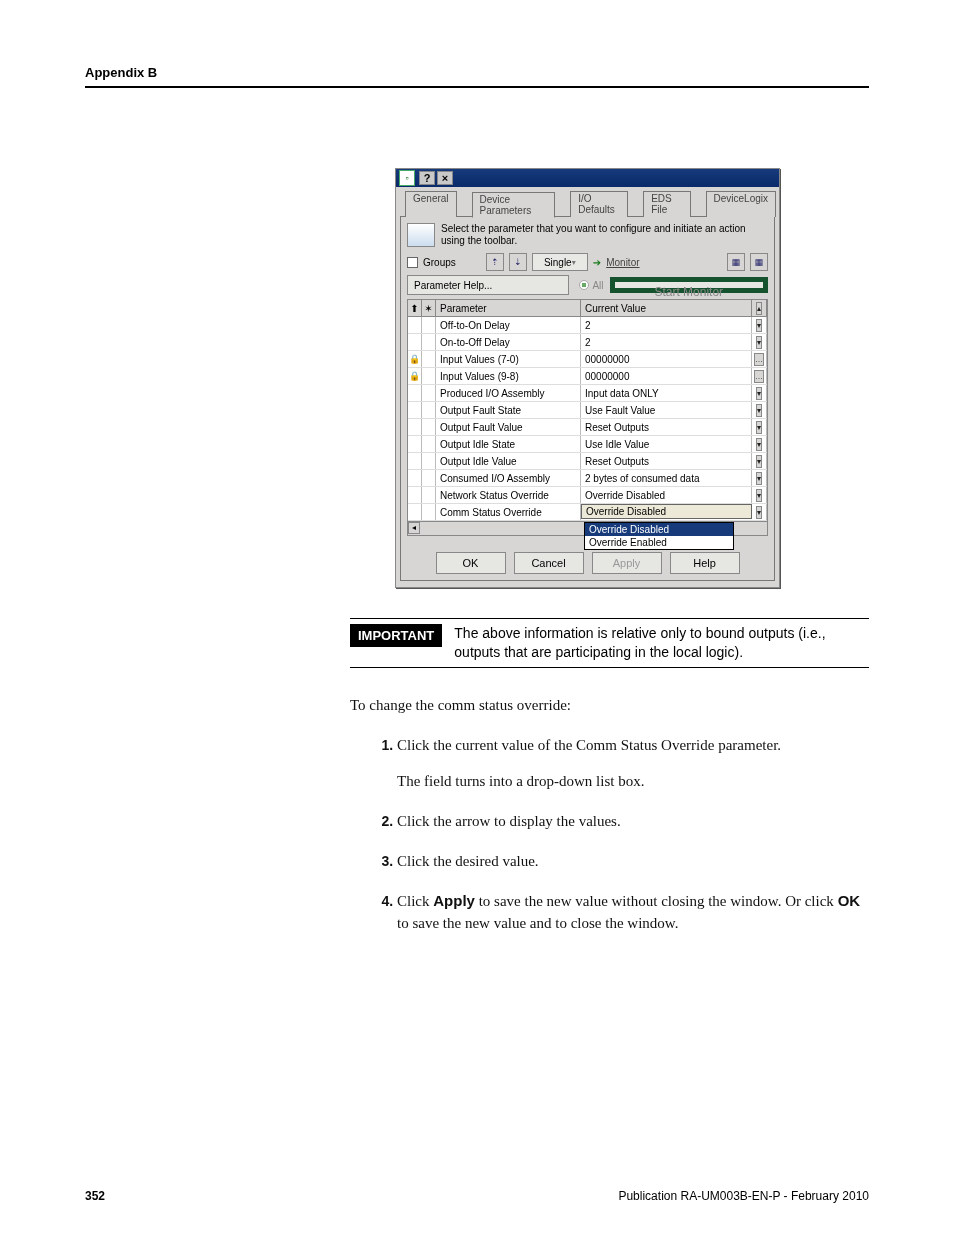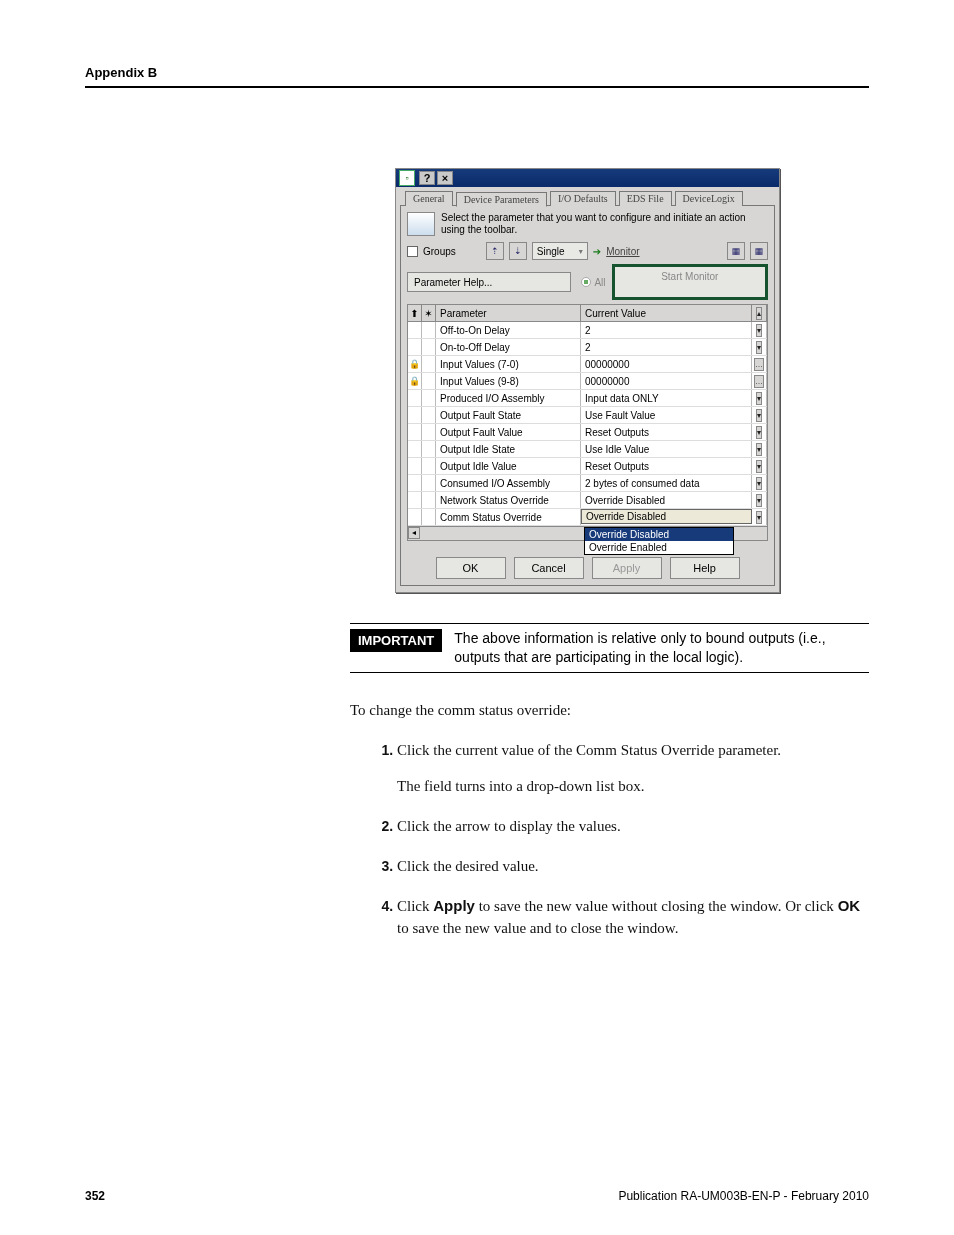--- a/index.html
+++ b/index.html
@@ -60,21 +60,21 @@
     width: 16px; height: 14px;
     margin: 2px 1px;
     background: #c9c9c9;
     border: 1px solid #888;
     color: #000;
     font-size: 11px; font-weight: 700;
     text-align: center; line-height: 12px;
     font-family: Arial;
   }
   .dlg-body { padding: 3px 4px 6px 4px; }
-  .tabs { display: flex; gap: 4px; padding-left: 5px; font-family: Liberation Serif, serif; }
+  .tabs { display: flex; gap: 16px; padding-left: 5px; }
   .tab {
     border: 1px solid #777;
     border-bottom: none;
     background: #d7d6d4;
     padding: 1px 7px;
     font-size: 10px;
     margin-right: -1px;
     position: relative;
     top: 1px;
     color: #444;
@@ -92,29 +92,29 @@
     background: linear-gradient(#fff,#cde);
     border: 1px solid #888;
     flex: none;
   }
   .help-text { font-size: 10px; line-height: 12px; }
 
   .toolbar { display:flex; align-items:center; gap:5px; margin-top:6px; }
   .chk { width:11px; height:11px; border:1px solid #666; background:#fff; }
   .tb-label{ font-size:10px; }
   .tb-icon-btn { width:18px; height:18px; border:1px solid #888; background:#d7d6d4; display:flex; align-items:center; justify-content:center; font-size:9px; color:#226; }
-  .tb-select { border:1px solid #888; background:#e8e8e4; height:18px; font-size:10px; padding:0 4px; width:56px; display:flex; align-items:center; justify-content:space-between; }
+  .tb-select { border:1px solid #888; background:#e8e8e4; height:18px; font-size:10px; padding:0 4px; width:56px; display:flex; align-items:center; justify-content:center; }
   .tb-select .arrow{ font-size:8px; color:#777;}
   .arrow-ico{ color:#1b7b1b; font-size:10px;}
   .monitor-lbl{ font-size:10px; text-decoration: underline; color:#444;}
 
   .param-help-row { display:flex; gap:6px; margin-top:4px; align-items:center;}
   .param-help-btn { flex:1; border:1px solid #888; background:#e6e6e2; height:20px; font-size:10px; padding:0 6px; display:flex; align-items:center;}
   .all-radio { width:10px; height:10px; border:1px solid #aaa; border-radius:50%; background:radial-gradient(#6a6 40%, #fff 45%); margin-left:4px;}
-  .start-monitor { flex:1; border:3px solid #14532d; background:#e6e6e2; height:36px; font-size:10px; color:#888; text-align:center; line-height:20px;}
+  .start-monitor { flex:1; border:5px solid #14532d; background:#e6e6e2; height:16px; font-size:12px; color:#888; text-align:center; line-height:20px;}
 
   .grid {
     margin-top:4px;
     border:1px solid #888;
     background:#fff;
     font-size:10px;
     position:relative;
   }
   .grid-head, .grid-row { display:flex; align-items:stretch; height:17px; }
   .grid-head { background:#d7d6d4; border-bottom:1px solid #888; }

